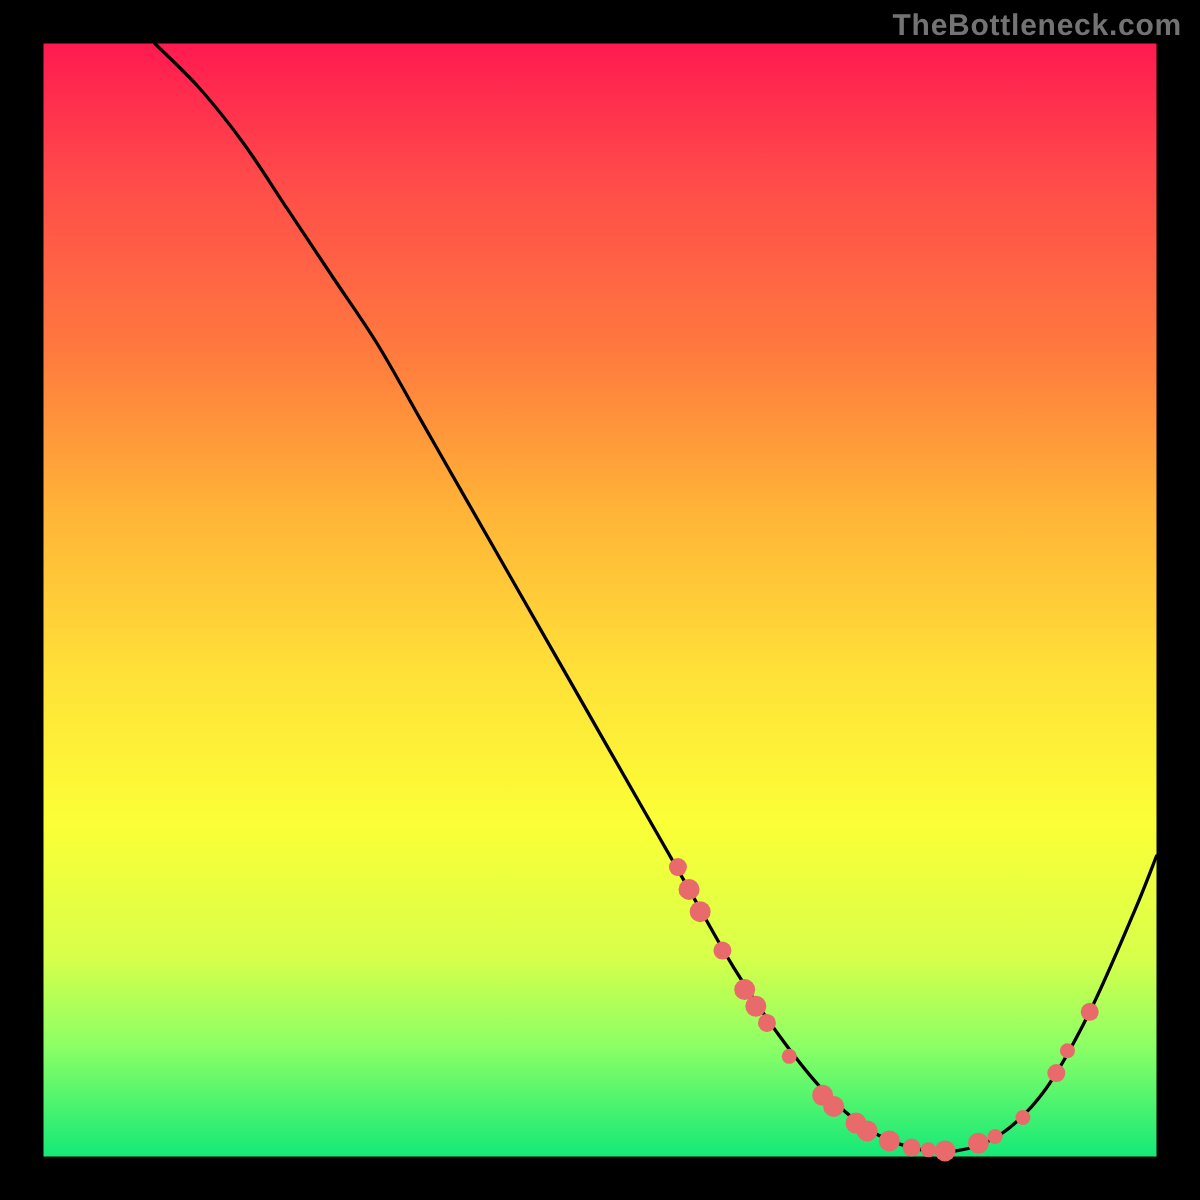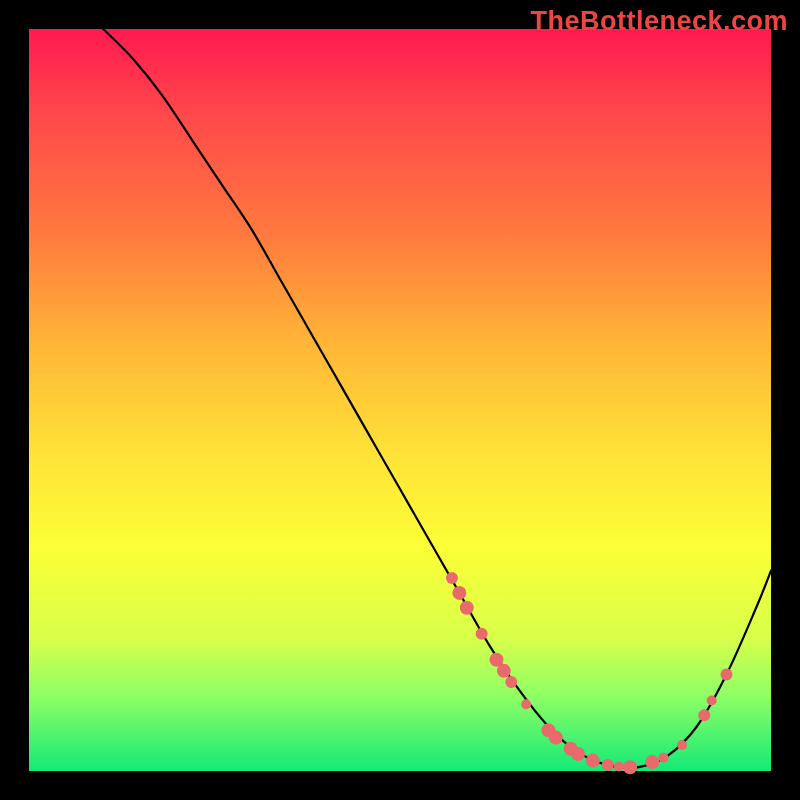--- a/index.html
+++ b/index.html
@@ -14,22 +14,22 @@
   .frame {
     position: relative;
     width: 800px;
     height: 800px;
     background: #000;
   }
   .watermark {
     position: absolute;
     top: 6px;
     right: 12px;
-    color: #ef4444;
-    font-size: 27px;
+    color: #737373;
+    font-size: 20px;
     font-weight: 600;
     letter-spacing: 0.5px;
     z-index: 12;
     user-select: none;
   }
   .plot-area {
     position: absolute;
     left: 29px;
     top: 29px;
     width: 742px;

